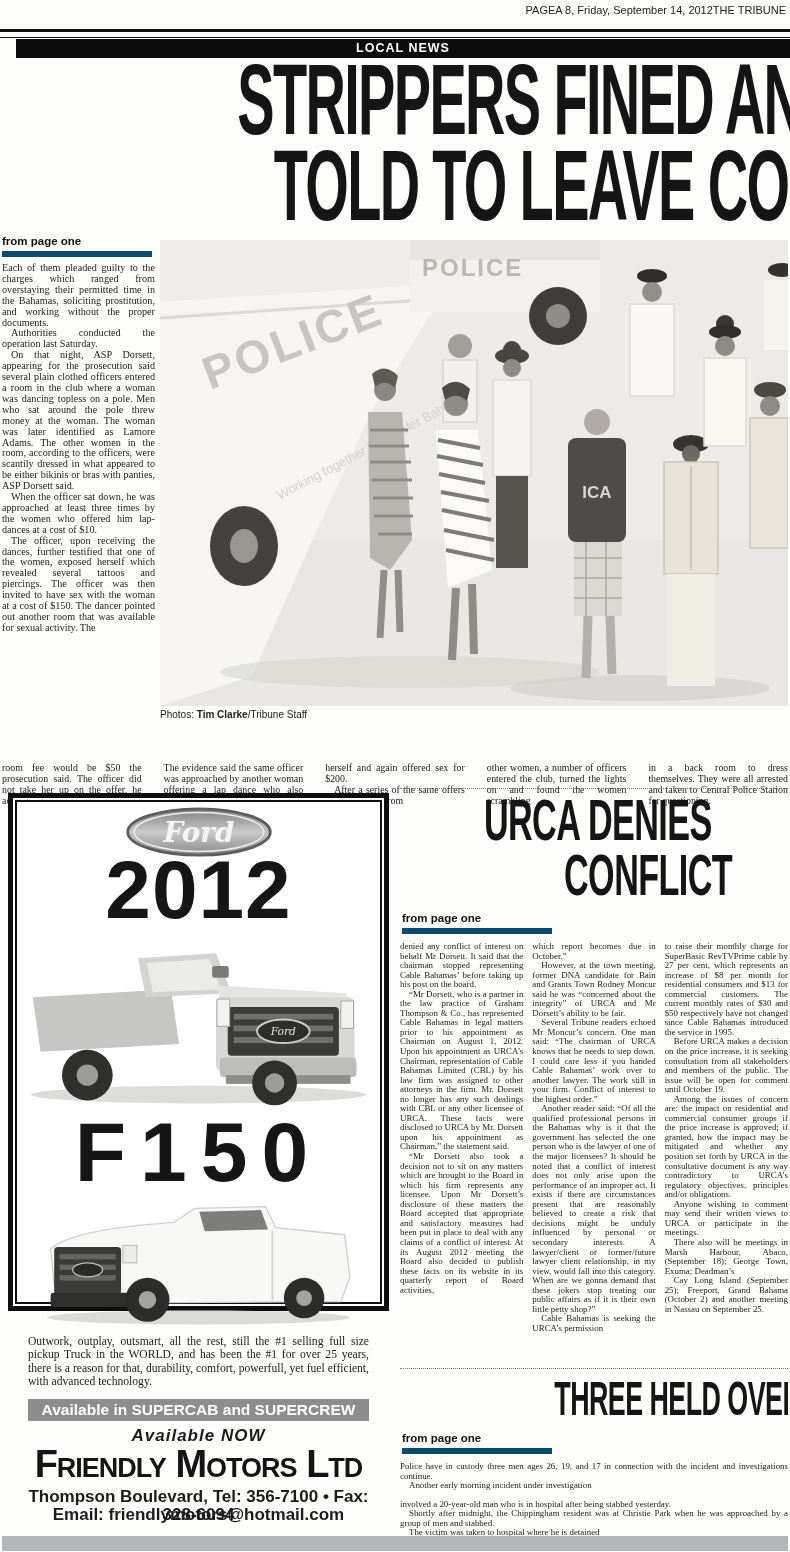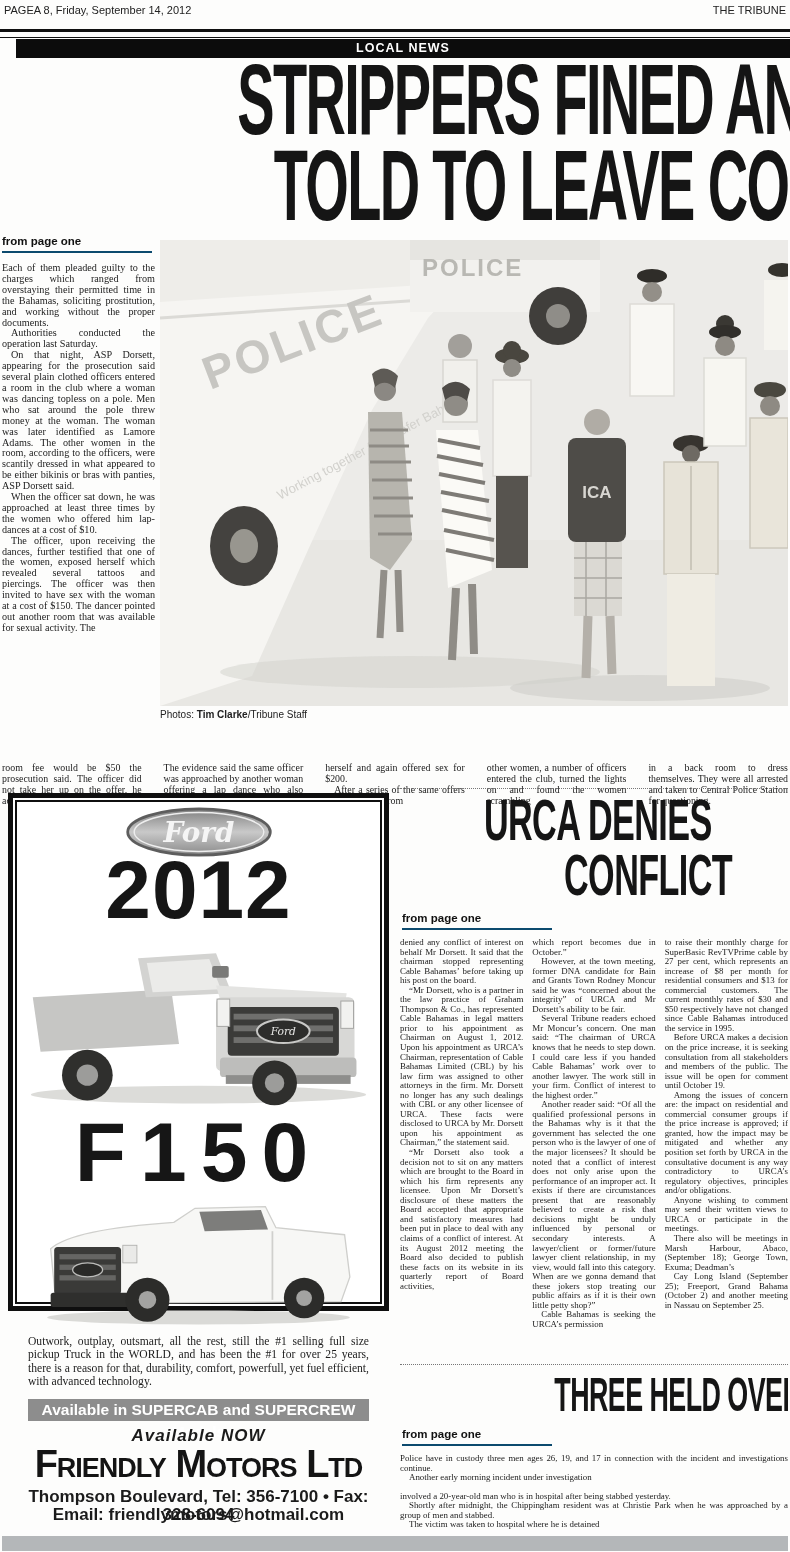--- a/index.html
+++ b/index.html
@@ -1,35 +1,35 @@
 <!DOCTYPE html>
 <html><head>
 <meta charset="utf-8">
 <style>
   html,body{margin:0;padding:0;}
   body{width:790px;height:1552px;position:relative;background:#fdfdfc;color:#1b1b1b;
        font-family:"Liberation Serif",serif;overflow:hidden;}
   .abs{position:absolute;}
   
-  .masthead{top:4px;left:4px;right:4px;display:flex;justify-content:space-between;
+  .masthead{top:4px;left:4px;right:4px;display:flex;justify-content:flex-end;
     font-family:"Liberation Sans",sans-serif;font-size:11px;color:#222;}
   .rule-double{top:29px;left:0;right:0;height:5px;border-top:3px solid #101010;border-bottom:1px solid #101010;}
   .banner{top:39px;left:16px;right:0;height:19px;background:#0c0c0c;color:#fff;text-align:center;
     font-family:"Liberation Sans",sans-serif;font-weight:bold;font-size:12.5px;line-height:19px;letter-spacing:1px;}
   
   .cond{display:inline-block;transform:scaleX(0.56);transform-origin:50% 50%;white-space:nowrap;}
   .cond2{display:inline-block;transform:scaleX(0.6);transform-origin:50% 50%;white-space:nowrap;}
   .headline-main{top:56px;left:0;width:790px;text-align:center;font-family:"Liberation Sans",sans-serif;
     font-weight:bold;font-size:100px;letter-spacing:-3px;color:#151515;}
   .headline-main .hl{height:86px;line-height:86px;}
   .headline-sub{left:0;width:100%;text-align:right;font-family:"Liberation Sans",sans-serif;
     font-weight:bold;color:#151515;letter-spacing:-1px;}
   
   .frompage{font-family:"Liberation Sans",sans-serif;font-weight:bold;font-size:11.5px;color:#111;
-    border-bottom:2px solid #0c4a6e;padding-bottom:4px;width:150px;}
+    border-bottom:6px solid #0c4a6e;padding-bottom:4px;width:150px;}
   
   .col p{margin:0;text-align:justify;}
   .col p + p{text-indent:9px;}
   .left-col{top:263px;left:2px;width:153px;font-size:10.2px;line-height:10.9px;}
   .bottom-row{top:762px;left:2px;width:786px;display:flex;gap:22px;font-size:9.9px;line-height:11.1px;}
   .bottom-row .bcol{flex:1;}
   
   .photo{top:240px;left:160px;width:628px;height:466px;background:#ecebe8;}
   .photo svg{display:block;width:100%;height:100%;}
   .caption-row{top:709px;left:160px;width:628px;display:flex;justify-content:space-between;

